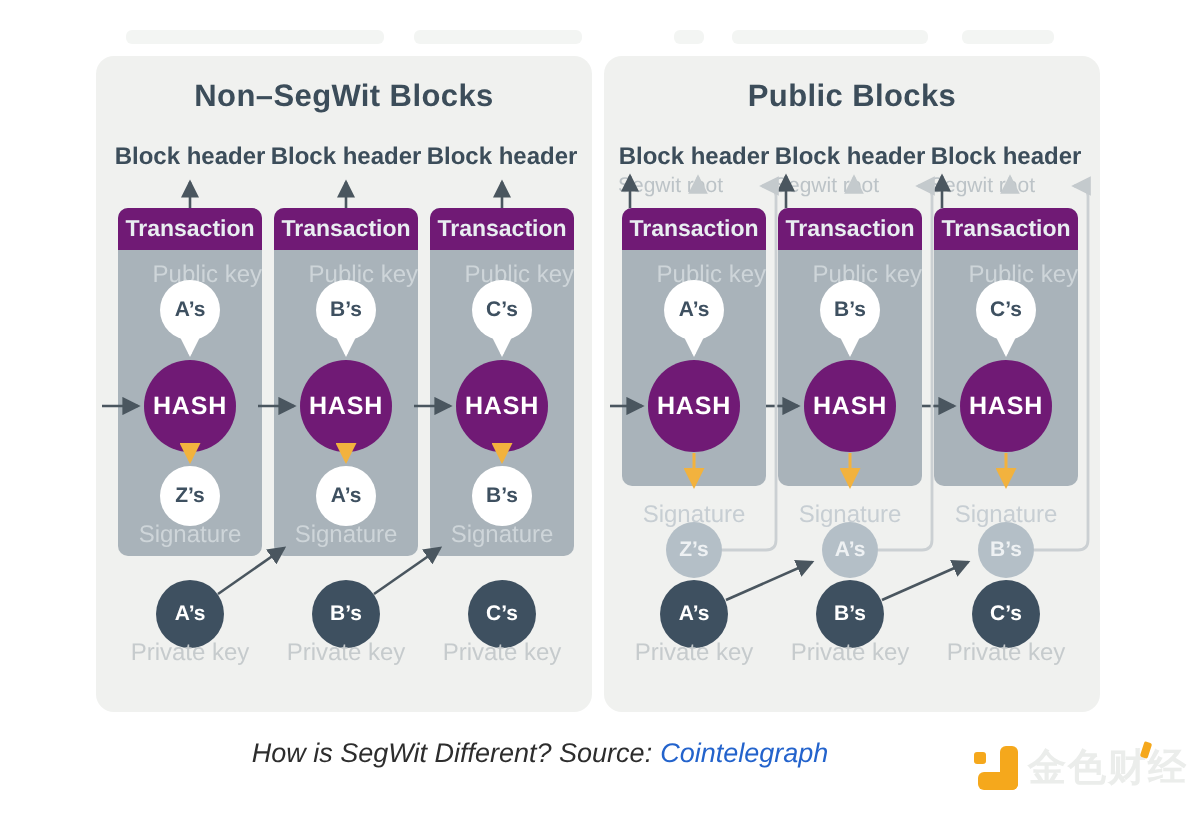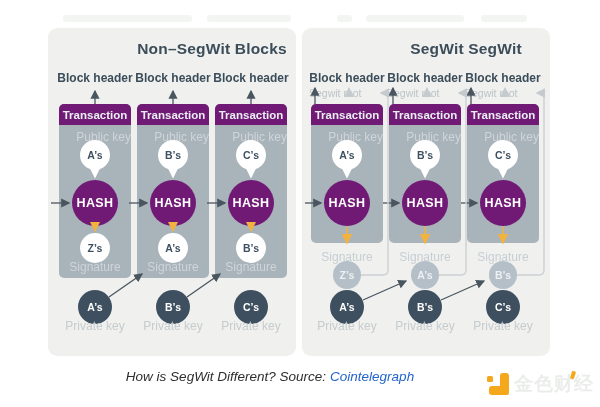--- a/index.html
+++ b/index.html
@@ -5,21 +5,21 @@
   html,body{margin:0;padding:0;}
   body{width:600px;height:407px;background:#ffffff;position:relative;overflow:hidden;
        font-family:"Liberation Sans", sans-serif;}
   .stage{position:absolute;left:0;top:0;width:600px;height:407px;}
 
   .ghost{position:absolute;top:15px;height:7px;background:#f3f5f3;border-radius:3px;}
 
   .panel{position:absolute;top:28px;width:248px;height:328px;background:#f0f1ef;border-radius:9px;}
   #panel-left{left:48px;} #panel-right{left:302px;}
   .panel-title{position:absolute;top:12px;width:100%;text-align:center;font-size:15.5px;
-               font-weight:600;color:#3c4d5a;letter-spacing:.2px;padding-left:40px;}
+               font-weight:600;color:#3c4d5a;letter-spacing:.2px;}
 
   .col{position:absolute;top:0;width:76px;height:100%;}
   .blk-label{position:absolute;top:43px;width:100%;text-align:center;font-size:12px;
              font-weight:700;color:#3c4d5a;white-space:nowrap;}
   .segwit-label{position:absolute;top:59px;width:100%;text-align:left;font-size:10.5px;
                 color:#bcc3c7;white-space:nowrap;}
   .tx-box{position:absolute;top:76px;left:2px;width:72px;background:#a9b3ba;border-radius:5px;}
   .tx-box.tall{height:174px;} .tx-box.short{height:139px;}
   .tx-head{position:absolute;top:0;left:0;right:0;height:21px;background:#701a75;
            border-radius:5px 5px 0 0;color:#e9eef1;font-size:11.5px;font-weight:600;
@@ -107,21 +107,21 @@
         <div class="circle hash-c">HASH</div>
         <div class="circle white-c sig-c">B’s</div>
         <div class="sig-label">Signature</div>
       </div>
       <div class="circle dark-c">C’s</div>
       <div class="pvt-label">Private key</div>
     </div>
   </div>
 
   <div class="panel" id="panel-right">
-    <div class="panel-title">SegWit SegWit</div>
+    <div class="panel-title">Public Blocks</div>
 
     <div class="col" style="left:7px">
       <div class="blk-label">Block header</div>
       <div class="segwit-label">Segwit root</div>
       <div class="tx-box short">
         <div class="tx-head">Transaction</div>
         <div class="pub-label">Public key</div>
         <div class="circle white-c pub-c">A’s</div>
         <div class="circle hash-c">HASH</div>
       </div>

